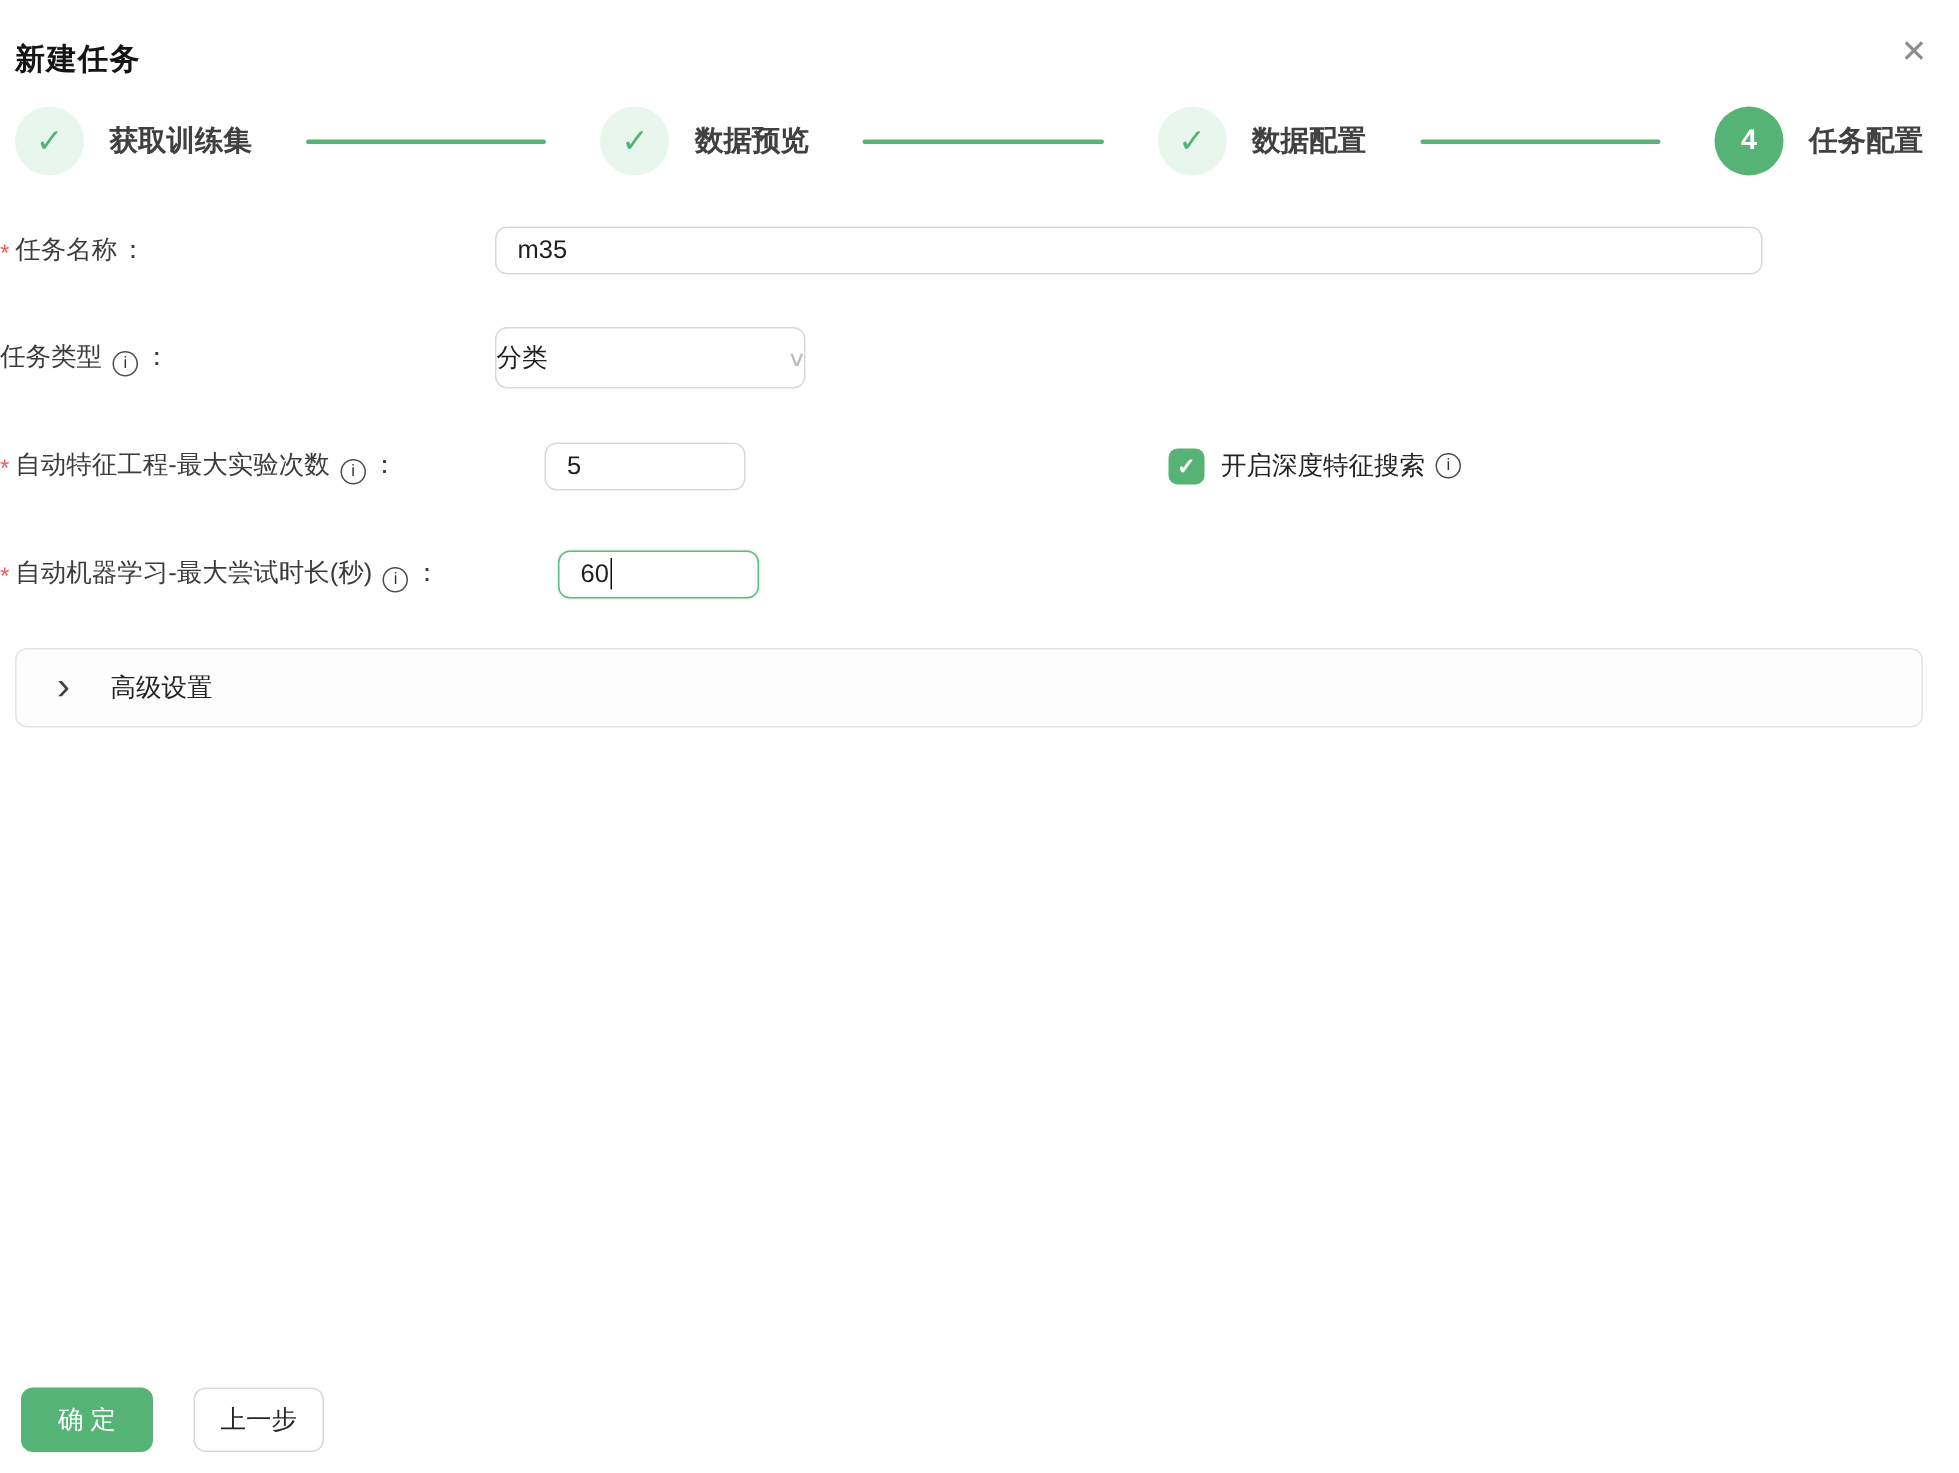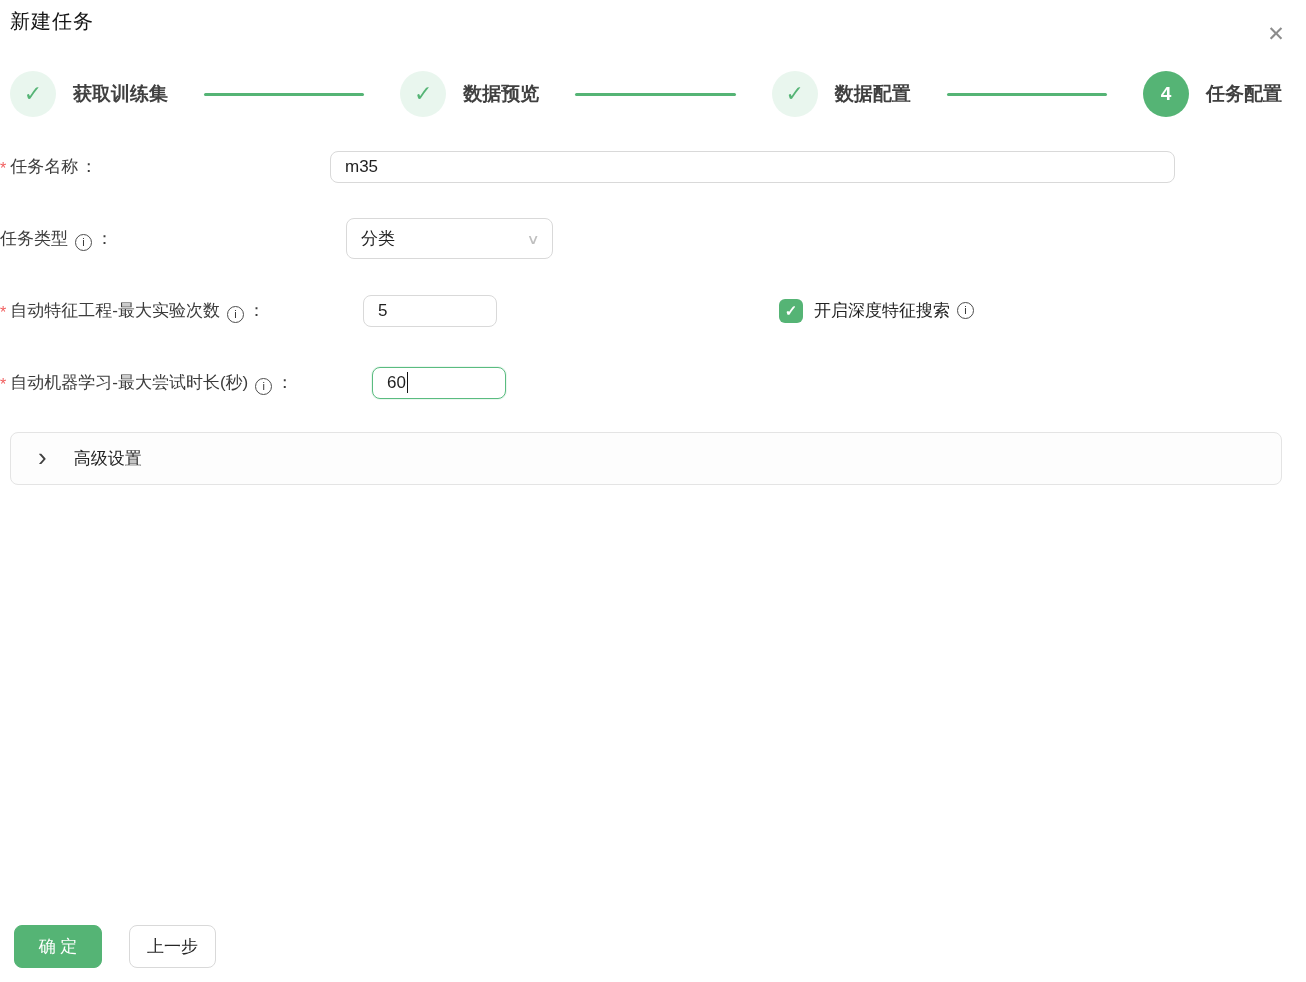--- a/index.html
+++ b/index.html
@@ -4,21 +4,21 @@
 <style>
   * { margin:0; padding:0; box-sizing:border-box; }
   html,body { background:#fff; }
   body {
     width:1306px; height:982px; position:relative; overflow:hidden;
     font-family:"Liberation Sans", sans-serif; color:#262626;
   }
   .abs { position:absolute; }
 
   
-  .modal-title { left:10px; top:8px; font-size:20px; font-weight:400; color:#141414; letter-spacing:1px; }
+  .modal-title { left:10px; top:26px; font-size:20px; font-weight:700; color:#141414; letter-spacing:1px; }
   .close-btn {
     left:1260px; top:18px; width:32px; height:32px;
     display:flex; align-items:center; justify-content:center;
     font-size:21px; color:#8c8c8c; cursor:pointer; background:none; border:none;
   }
 
   
   .steps { left:10px; top:70px; width:1272px; height:48px; display:flex; align-items:center; }
   .step { display:flex; align-items:center; flex:none; }
   .step-circle {
@@ -48,21 +48,21 @@
     display:flex; align-items:center; outline:none;
   }
   input.input { display:inline-block; }
   .input-name { width:845px; margin-left:15px; }
   .input-sm { width:134px; margin-left:14px; }
   .input-focused { border:1.5px solid #5abc80; box-shadow:0 0 0 1px rgba(90,188,128,.12);text-align:center; }
   .caret { display:inline-block; width:1.5px; height:21px; background:#111; margin-left:1px; }
 
   .select-box {
     width:207px; margin-left:15px; height:41px; border:1px solid #d9d9d9; border-radius:8px;
-    display:flex; align-items:center; justify-content:space-between; padding:0 14px;
+    display:flex; align-items:center; justify-content:space-between; padding:0 0;
     font-size:17px; color:#1f1f1f; background:#fff; cursor:pointer;
   }
   .select-arrow { color:#bfbfbf; font-size:14px; transform:scaleX(1.3); }
 
   
   .checkbox-row { position:absolute; left:779px; top:290px; height:41px; display:flex; align-items:center; }
   .checkbox {
     width:24px; height:24px; background:#55b475; border-radius:6px; cursor:pointer;
     display:flex; align-items:center; justify-content:center;
     color:#fff; font-size:15px; font-weight:700; flex:none;
@@ -113,21 +113,21 @@
   </div>
 </div>
 
 <div class="form-row" style="top:146px;">
   <div class="flabel" style="width:315px;">
     <span class="req">*</span><span>任务名称</span><span class="colon">：</span>
   </div>
   <input class="input input-name" value="m35" style="">
 </div>
 
-<div class="form-row" style="top:218px;gap:16px;">
+<div class="form-row" style="top:218px;">
   <div class="flabel" style="width:315px;">
     <span>任务类型</span><span class="info-icon">i</span><span class="colon">：</span>
   </div>
   <div class="select-box">
     <span>分类</span>
     <span class="select-arrow">∨</span>
   </div>
 </div>
 
 <div class="form-row" style="top:290px;">

